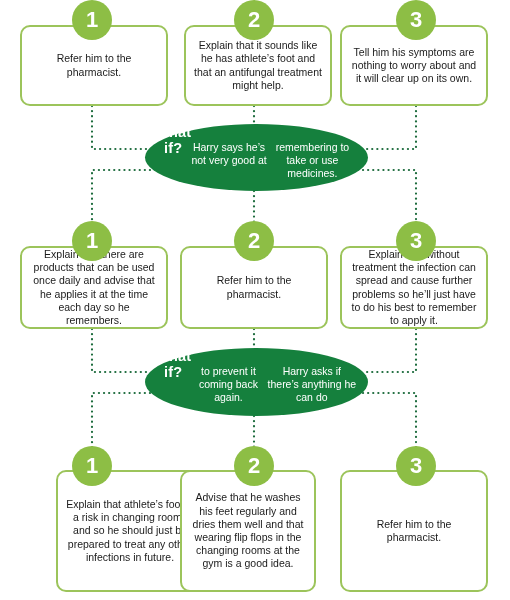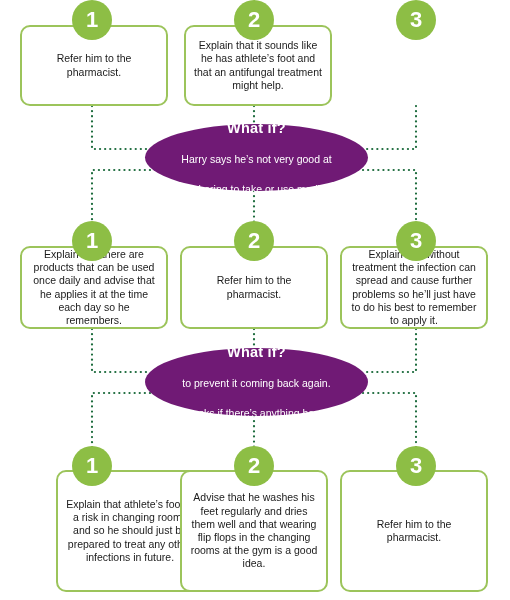--- a/index.html
+++ b/index.html
@@ -62,25 +62,24 @@
     color: #ffffff;
     font-size: 22px;
     font-weight: bold;
     font-family: "Liberation Sans", sans-serif;
     line-height: 1;
   }
   
   .whatif {
     position: absolute;
     border-radius: 50%;
-    background: #701a75;
+    background: #15803d;
     z-index: 2;
     display: flex;
-    flex-direction: column;
-    align-items: center;
+    flex-direction: row;
     justify-content: center;
     text-align: center;
     color: #ffffff;
     padding: 0 10px;
     box-sizing: border-box;
   }
   .whatif-title {
     font-size: 14.5px;
     font-weight: bold;
     line-height: 16px;
@@ -125,20 +124,23 @@
     <span>1</span>
   </div>
 
   <div class="card" style="left:184px; top:25px; width:148px; height:81px;">
     <span class="card-text">Explain that it sounds like he has athlete’s foot and that an antifungal treatment might help.</span>
   </div>
   <div class="badge" style="left:234px; top:0px;">
     <span>2</span>
   </div>
 
+  <div class="card" style="left:340px; top:25px; width:148px; height:81px;">
+    <span class="card-text">Tell him his symptoms are nothing to worry about and it will clear up on its own.</span>
+  </div>
   <div class="badge" style="left:396px; top:0px;">
     <span>3</span>
   </div>
 
   <div class="whatif" style="left:145px; top:124px; width:223px; height:67px;">
     <div class="whatif-title">What if?</div>
     <div class="whatif-body">Harry says he’s not very good at</div>
     <div class="whatif-body">remembering to take or use medicines.</div>
   </div>
 
@@ -169,21 +171,21 @@
     <div class="whatif-body">Harry asks if there’s anything he can do</div>
   </div>
 
   <div class="card" style="left:20px; top:470px; width:148px; height:122px;margin-left:36px;">
     <span class="card-text">Explain that athlete’s foot is a risk in changing rooms and so he should just be prepared to treat any other infections in future.</span>
   </div>
   <div class="badge" style="left:72px; top:446px;">
     <span>1</span>
   </div>
 
-  <div class="card" style="left:180px; top:470px; width:148px; height:122px;">
+  <div class="card" style="left:180px; top:470px; width:136px; height:122px;">
     <span class="card-text">Advise that he washes his feet regularly and dries them well and that wearing flip flops in the changing rooms at the gym is a good idea.</span>
   </div>
   <div class="badge" style="left:234px; top:446px;">
     <span>2</span>
   </div>
 
   <div class="card" style="left:340px; top:470px; width:148px; height:122px;">
     <span class="card-text">Refer him to the pharmacist.</span>
   </div>
   <div class="badge" style="left:396px; top:446px;">

